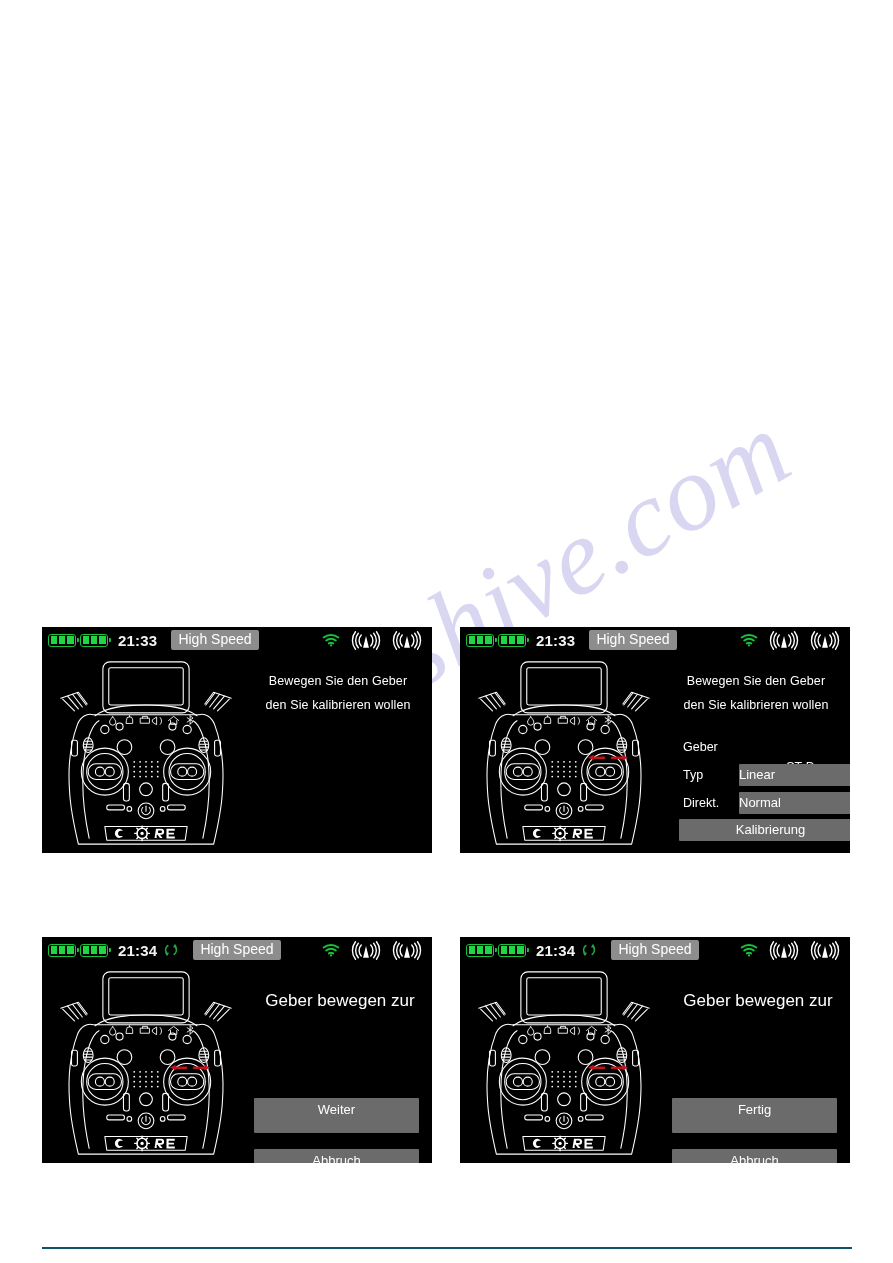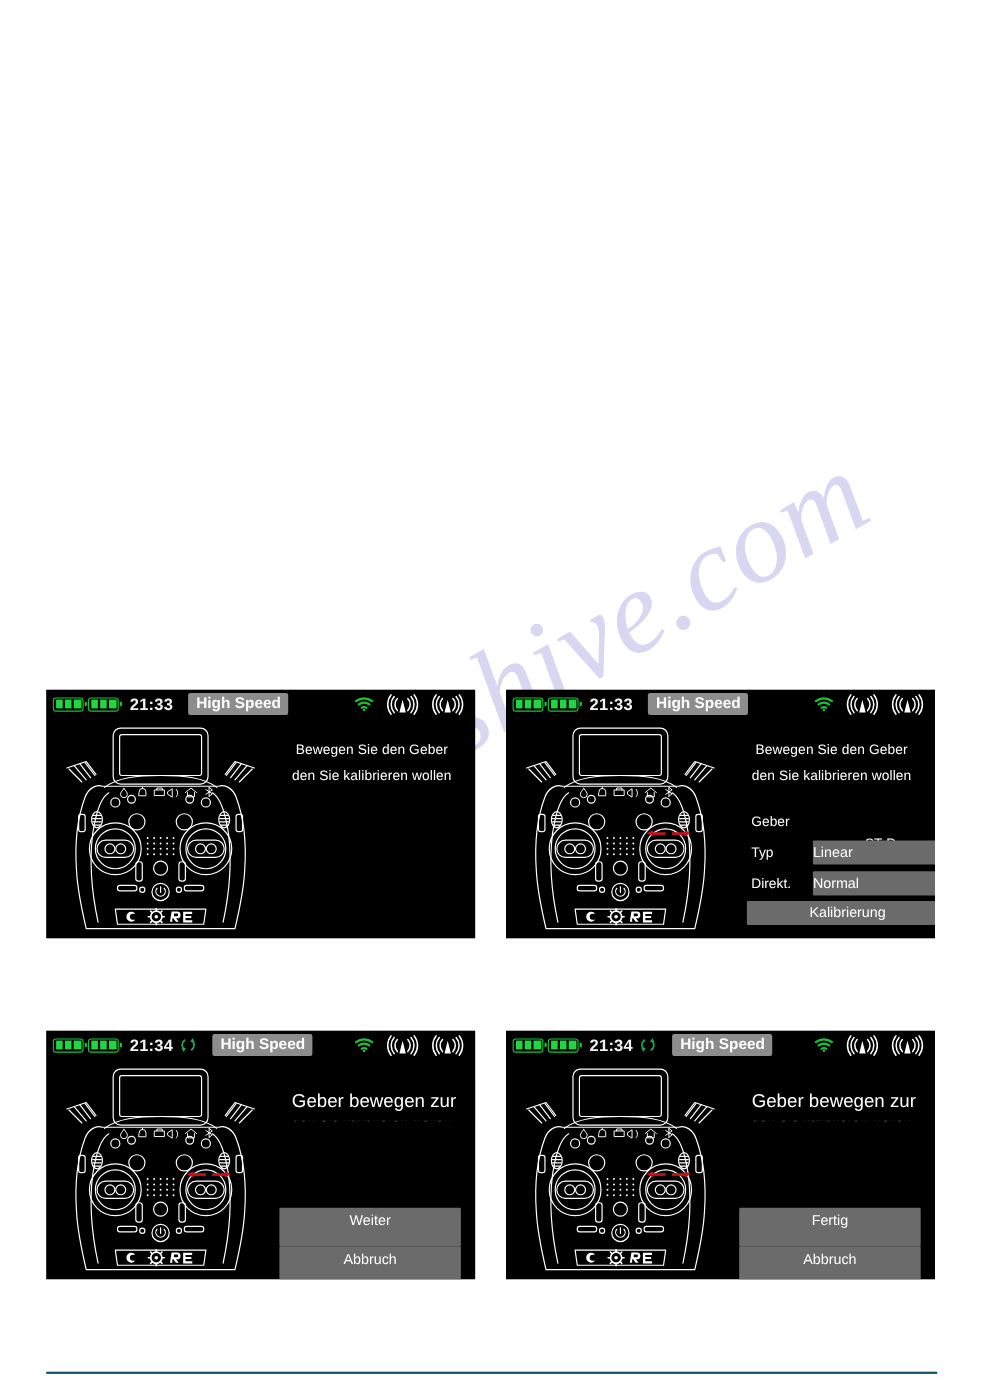--- a/index.html
+++ b/index.html
@@ -100,21 +100,21 @@
     width: 16px; height: 16px;
     display: inline-flex;
     align-items: center;
     justify-content: center;
   }
   .model-badge {
     margin-left: 14px;
     background: #8d8d8d;
     color: #ffffff;
     font-size: 14px;
-    font-weight: 700;
+    font-weight: 400;
     padding: 1px 7px 2px 7px;
     border-radius: 2px;
     line-height: 1.25;
     white-space: nowrap;
   }
   .status-right {
     margin-left: auto;
     display: flex;
     align-items: center;
     gap: 11px;
@@ -209,21 +209,21 @@
   }
   .ov-btn {
     display: block;
     width: 100%;
     box-sizing: border-box;
     text-align: center;
     font-size: 13px;
     color: #ffffff;
     background: #6b6b6b;
     padding: 4px 0 16px 0;
-    margin-bottom: 0;
+    margin-bottom: 16px;
     border-radius: 1px;
   }
 </style>
 </head>
 <body>
 
 <div id="page">
 
   <svg width="0" height="0" style="position:absolute" aria-hidden="true">
     <defs>

